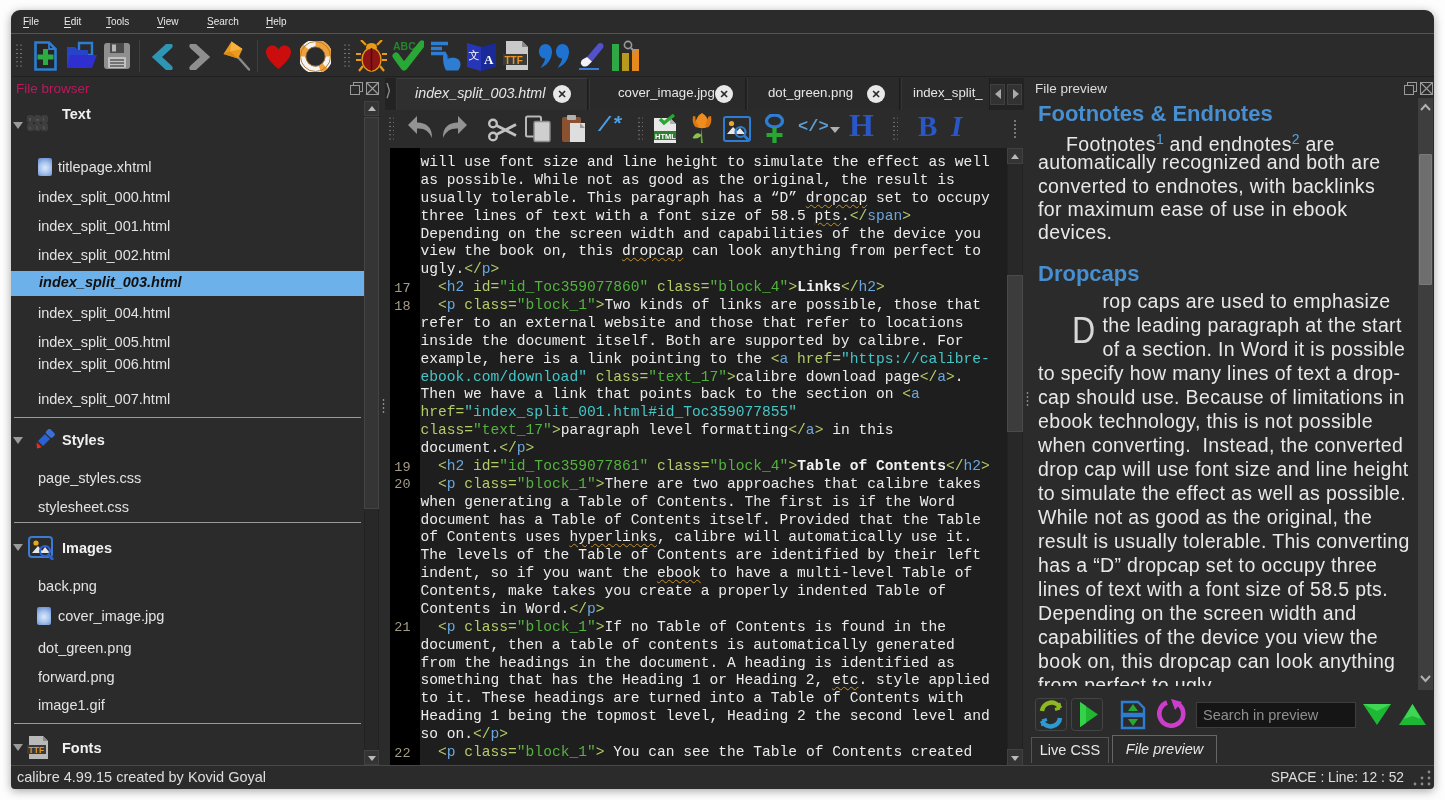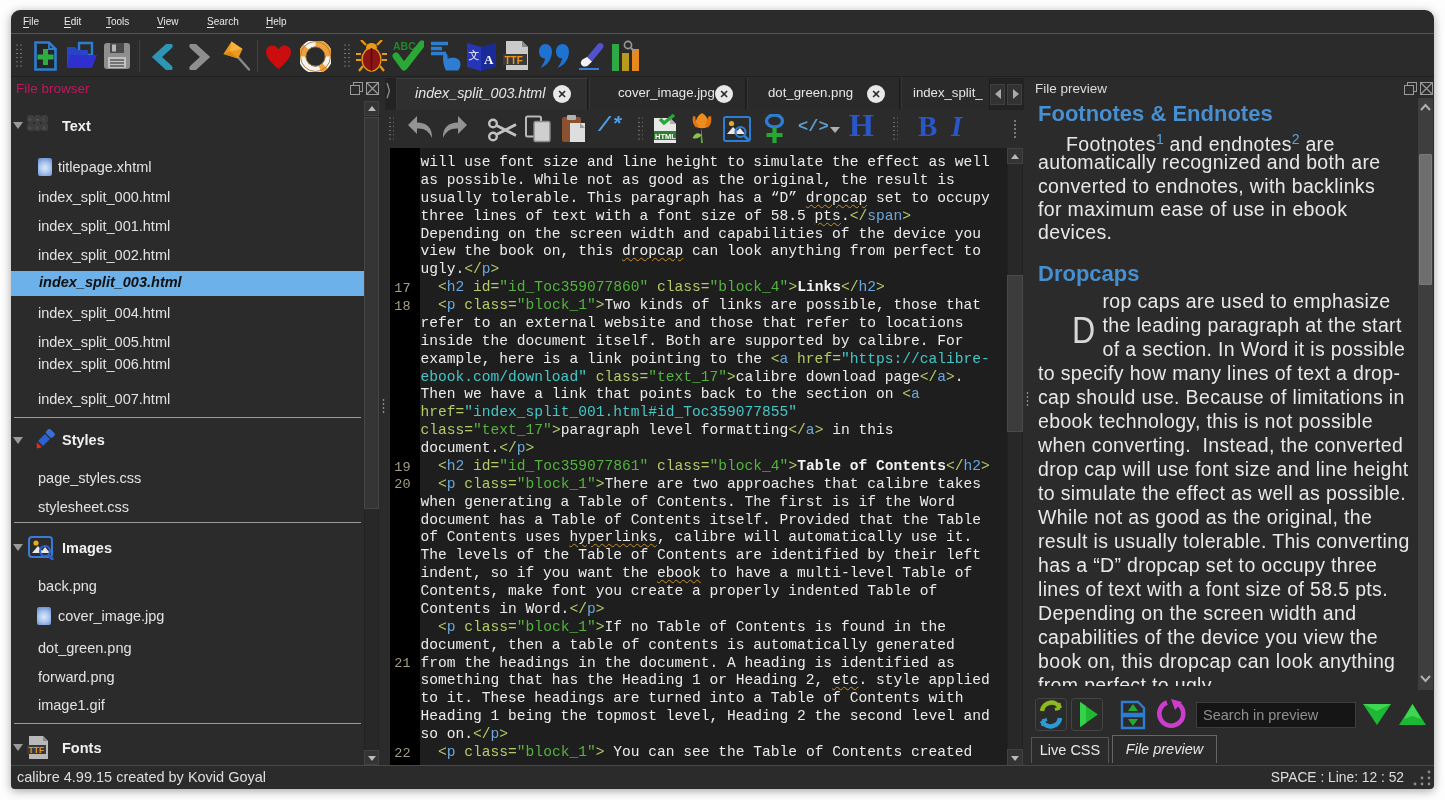--- a/index.html
+++ b/index.html
@@ -198,21 +198,21 @@
       </g>
       <g fill="#6e6e6e" font-size="4" font-family="Liberation Sans">
         <text x="2" y="5.6">8</text>
         <text x="9" y="5.6">m</text>
         <text x="16" y="5.6">f</text>
         <text x="2" y="13.8">a</text>
         <text x="9" y="13.8">5</text>
         <text x="16" y="13.8">0</text>
       </g>
     </svg>
-<div class="thead" style="top:118px;">Text</div>
+<div class="thead" style="top:106px;">Text</div>
 <div class="thumb-ic" style="left:38px; top:158px;"></div>
 <div class="titem" style="left:58px; top:159px;">titlepage.xhtml</div>
 <div class="titem" style="top:189px;">index_split_000.html</div>
 <div class="titem" style="top:218px;">index_split_001.html</div>
 <div class="titem" style="top:247px;text-align:center;">index_split_002.html</div>
 <div id="sel">
       <span>index_split_003.html</span>
     </div>
 <div class="titem" style="top:305px;">index_split_004.html</div>
 <div class="titem" style="top:334px;">index_split_005.html</div>
@@ -380,37 +380,37 @@
 <div><span class="g">href=</span><span class="c">"index_split_001.html#id_Toc359077855"</span></div>
 <div><span class="g">class=</span><span class="v">"text_17"</span><span class="g">&gt;</span>paragraph level formatting<span class="g">&lt;/</span><span class="b">a</span><span class="g">&gt;</span> in this</div>
 <div>document.<span class="g">&lt;/</span><span class="b">p</span><span class="g">&gt;</span></div>
 <div>  <span class="g">&lt;</span><span class="b">h2</span> <span class="g">id=</span><span class="v">"id_Toc359077861"</span> <span class="g">class=</span><span class="v">"block_4"</span><span class="g">&gt;</span><span class="bd">Table of Contents</span><span class="g">&lt;/</span><span class="b">h2</span><span class="g">&gt;</span></div>
 <div>  <span class="g">&lt;</span><span class="b">p</span> <span class="g">class=</span><span class="v">"block_1"</span><span class="g">&gt;</span>There are two approaches that calibre takes</div>
 <div>when generating a Table of Contents. The first is if the Word</div>
 <div>document has a Table of Contents itself. Provided that the Table</div>
 <div>of Contents uses <span class="u">hyperlinks</span>, calibre will automatically use it.</div>
 <div>The levels of the Table of Contents are identified by their left</div>
 <div>indent, so if you want the <span class="u">ebook</span> to have a multi-level Table of</div>
-<div>Contents, make font you create a properly indented Table of</div>
+<div>Contents, make takes you create a properly indented Table of</div>
 <div>Contents in Word.<span class="g">&lt;/</span><span class="b">p</span><span class="g">&gt;</span></div>
 <div>  <span class="g">&lt;</span><span class="b">p</span> <span class="g">class=</span><span class="v">"block_1"</span><span class="g">&gt;</span>If no Table of Contents is found in the</div>
 <div>document, then a table of contents is automatically generated</div>
 <div>from the headings in the document. A heading is identified as</div>
 <div>something that has the Heading 1 or Heading 2, <span class="u">etc</span>. style applied</div>
 <div>to it. These headings are turned into a Table of Contents with</div>
 <div>Heading 1 being the topmost level, Heading 2 the second level and</div>
 <div>so on.<span class="g">&lt;/</span><span class="b">p</span><span class="g">&gt;</span></div>
 <div>  <span class="g">&lt;</span><span class="b">p</span> <span class="g">class=</span><span class="v">"block_1"</span><span class="g">&gt;</span> You can see the Table of Contents created</div>
 </div>
 <div id="gutternums">
 <div class="lnum" style="left:383.5px; top:279.7px;">17</div>
 <div class="lnum" style="left:383.5px; top:297.6px;">18</div>
 <div class="lnum" style="left:383.5px; top:458.5px;">19</div>
 <div class="lnum" style="left:383.5px; top:476.3px;">20</div>
-<div class="lnum" style="left:383.5px; top:619.4px;margin-top:36px;">21</div>
+<div class="lnum" style="left:383.5px; top:619.4px;">21</div>
 <div class="lnum" style="left:383.5px; top:744.6px;">22</div>
 </div>
 
 <div id="fb-sb"></div>
 <div id="fb-thumb"></div>
 <div id="fb-sb-up">
     <div class="sb-arr-up" style="left:3px; top:4px;"></div>
   </div>
 <div id="fb-sb-dn">
     <div class="sb-arr-dn" style="left:3px; top:5px;"></div>

